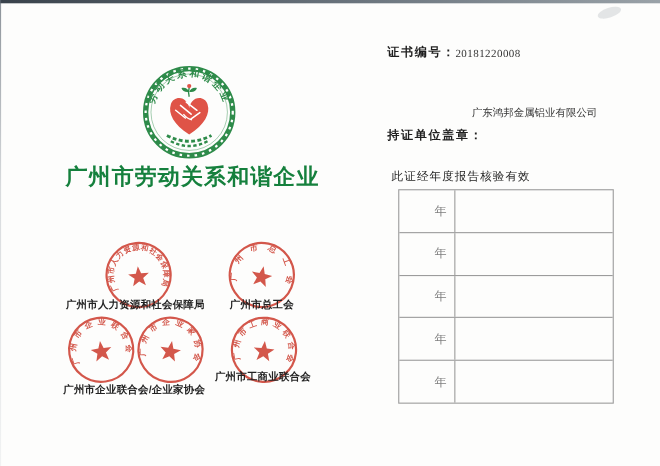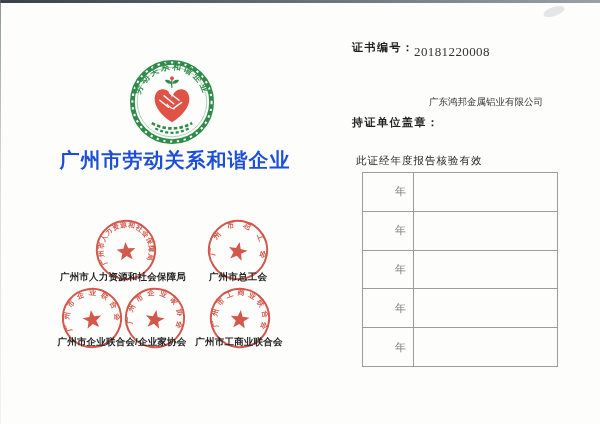--- a/index.html
+++ b/index.html
@@ -7,49 +7,49 @@
   .page{position:relative;width:600px;height:424px;background:#fdfdfc;}
   .top-strip{position:absolute;left:0;top:0;width:600px;height:3px;
     background:linear-gradient(90deg,#39424b,#6b757e 55%,#9aa2a8);}
   .edge-left{position:absolute;left:0;top:0;width:1px;height:100%;
     background:linear-gradient(180deg,#5a646e,#c8ccd0 40%,#eceeef);opacity:.7;}
   .smudge{position:absolute;left:543px;top:7px;width:22px;height:9px;background:#c4c8cc;
     opacity:.45;border-radius:50%;transform:rotate(-18deg);}
 
   
   .emblem{position:absolute;left:128px;top:58px;width:88px;height:88px;}
-  .title-line{position:absolute;left:30px;width:290px;text-align:center;color:#1d4ed8;
+  .title-line{position:absolute;left:30px;width:290px;text-align:center;color:#15803d;
     font-weight:600;font-size:20px;letter-spacing:1px;white-space:nowrap;}
   .title1{top:147px;}
   .title2{top:183px;letter-spacing:3px;}
 
   .seal{position:absolute;width:62px;height:62px;mix-blend-mode:multiply;opacity:.93;}
   .seal-1{left:95px;top:219px;transform:rotate(-5deg);}
   .seal-2{left:207px;top:219px;transform:rotate(12deg);}
   .seal-3{left:61px;top:287px;transform:rotate(-8deg);}
   .seal-4{left:124px;top:287px;transform:rotate(10deg);}
   .seal-5{left:209px;top:287px;transform:rotate(6deg);}
 
   .seal-label{position:absolute;transform:translateX(-50%);white-space:nowrap;
     font-size:9.5px;font-weight:700;color:#222;letter-spacing:0.2px;}
   .lbl-1{left:123px;top:271px;}
   .lbl-2{left:238px;top:271px;}
-  .lbl-3{left:122px;top:336px;}
+  .lbl-3{left:122px;top:348px;}
   .lbl-4{left:239px;top:336px;}
 
   .issue-date{position:absolute;left:172px;top:362px;transform:translateX(-50%);
     font-size:11.5px;color:#3e3e3e;letter-spacing:1.5px;white-space:nowrap;}
 
   
   .fld-label{position:absolute;font-size:11px;font-weight:700;color:#1f1f1f;
     letter-spacing:1.5px;white-space:nowrap;}
   .cert-label{left:352px;top:40px;}
   .unit-label{left:352px;top:92px;margin-top:23px;}
   .fld-value{position:absolute;font-family:"Liberation Serif",serif;color:#333;white-space:nowrap;}
-  .cert-value{left:414px;top:44px;font-size:13px;letter-spacing:0.4px;}
+  .cert-value{left:414px;top:44px;font-size:10px;letter-spacing:0.4px;}
   .unit-value{left:429px;top:96px;font-size:9.5px;text-align:right;}
   .verify-heading{position:absolute;left:356px;top:154px;font-size:10.5px;font-weight:400;
     color:#1f1f1f;letter-spacing:1px;white-space:nowrap;}
 
   .year-table{position:absolute;left:362px;top:172px;width:196px;height:195px;
     border:1px solid #9c9c9c;box-sizing:border-box;display:flex;flex-direction:column;}
   .yt-row{flex:1;display:flex;border-top:1px solid #9c9c9c;}
   .yt-row:first-child{border-top:none;}
   .yt-year{width:51px;border-right:1px solid #9c9c9c;display:flex;align-items:center;
     justify-content:flex-end;padding-right:7px;box-sizing:border-box;

